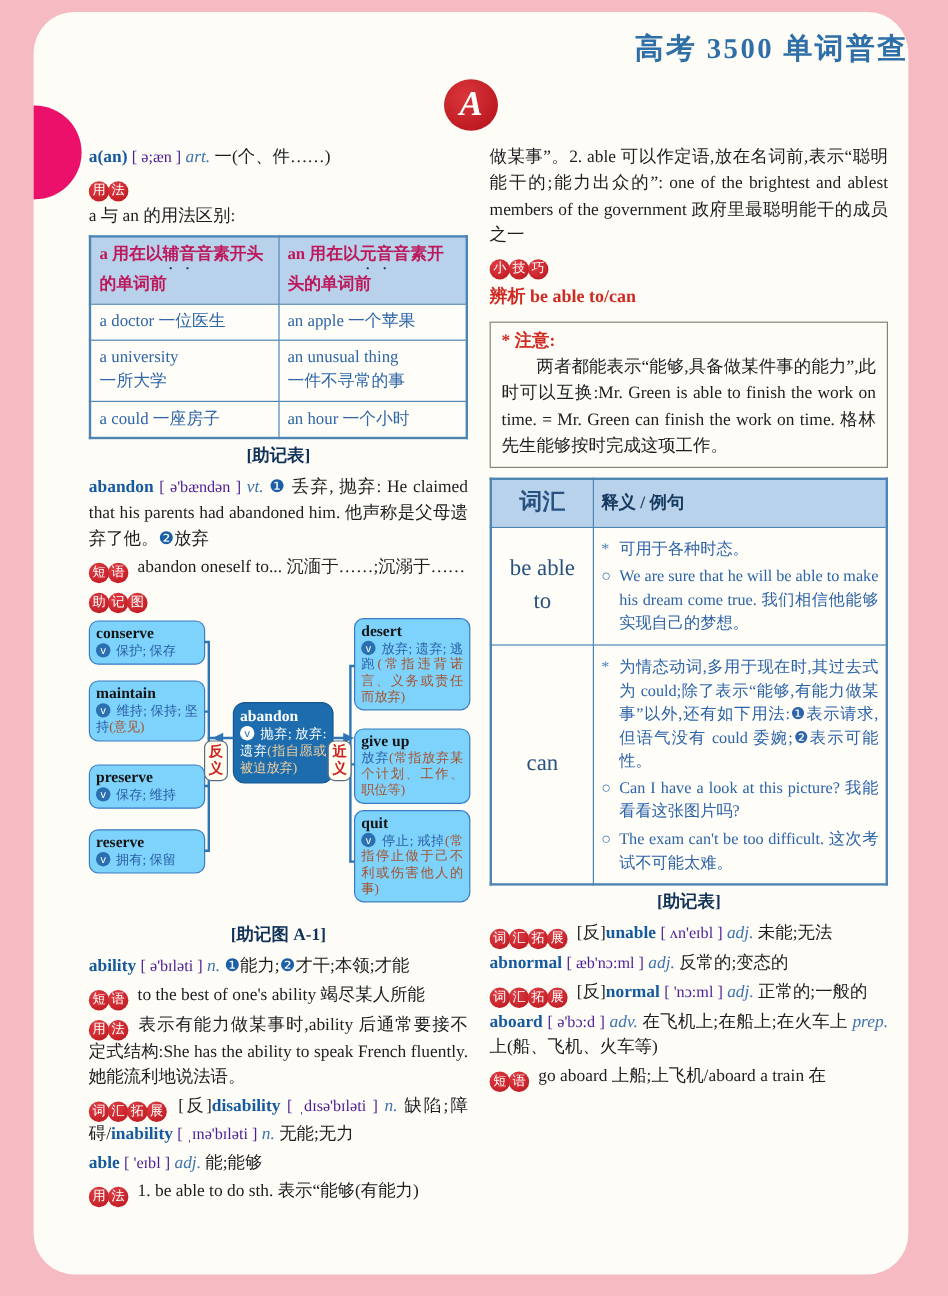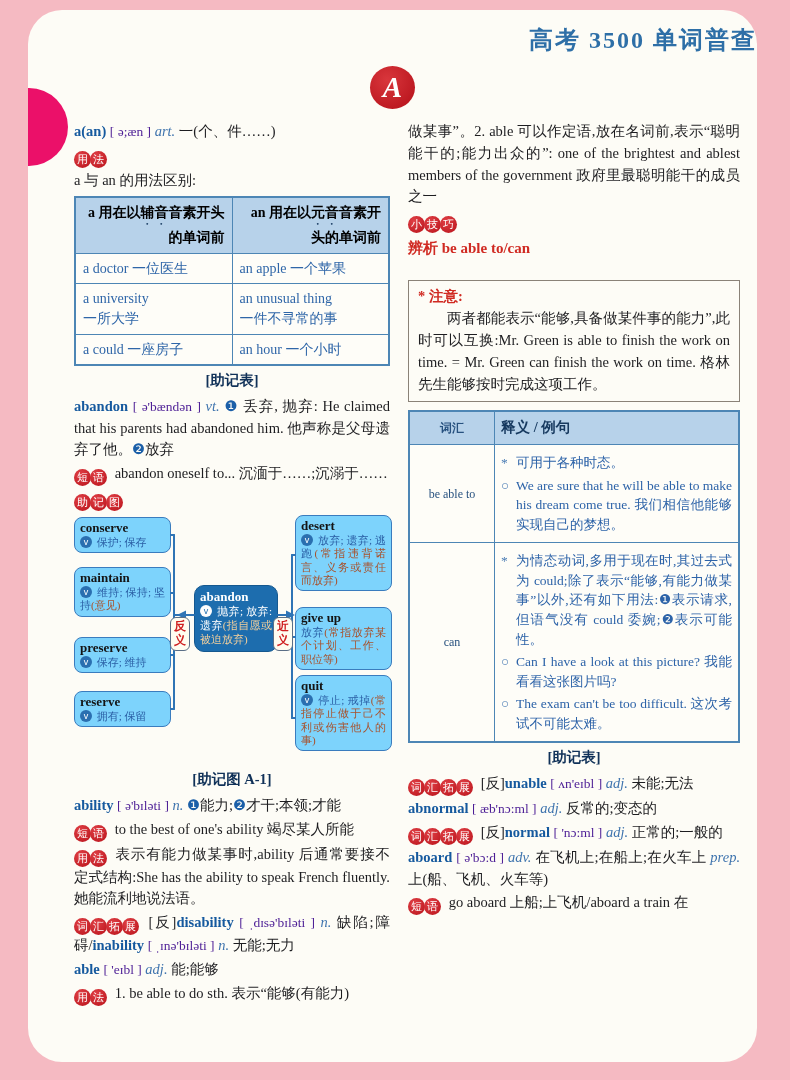--- a/index.html
+++ b/index.html
@@ -42,21 +42,21 @@
   .badge i{
     font-style:normal;width:17px;height:17px;border-radius:50%;
     background:radial-gradient(circle at 36% 30%,#e04046,#b8121a);
     color:#fff;font-size:11px;line-height:17px;text-align:center;
     margin-right:-1px;font-family:"Liberation Sans","DejaVu Sans",sans-serif;
   }
   
   .t1{border-collapse:collapse;width:100%;margin:4px 0 2px;background:#fefdf8;}
   .t1 th,.t1 td{border:1.6px solid #4d86b5;padding:5px 7px;vertical-align:middle;}
   .t1{border:2.4px solid #4d86b5;}
-  .t1 th{background:#b7d2ea;color:#000000;font-size:14px;text-align:right;line-height:1.45;}
+  .t1 th{background:#b7d2ea;color:#be185d;font-size:14px;text-align:left;line-height:1.45;}
   .t1 td{color:#2f66a8;font-size:14px;white-space:pre-line;line-height:1.4;}
   .emph{-webkit-text-emphasis:filled dot #16395f;text-emphasis:filled dot #16395f;
         -webkit-text-emphasis-position:under left;text-emphasis-position:under left;}
   .caption{text-align:center;color:#103158;font-weight:bold;font-size:14.5px;margin:4px 0;}
   
   .diagram{position:relative;width:318px;height:250px;margin:4px 0 0;}
   .dbox{
     position:absolute;width:97px;box-sizing:border-box;
     border:1.6px solid #3a7cbe;border-radius:8px;background:#7dd3fc;
     padding:2px 5px 3px;font-size:11px;line-height:1.22;color:#2a5fa5;
@@ -79,28 +79,28 @@
   .dtag{
     position:absolute;top:102px;width:16px;z-index:3;
     border:1.5px solid #5a6e86;border-radius:6px;background:#fffdf0;
     color:#cf2020;font-weight:bold;font-size:12px;line-height:1.15;
     padding:2px 1px;text-align:center;word-break:break-all;
   }
   .dtag.l{left:96px;} .dtag.r{left:199px;}
   .dsvg{position:absolute;left:0;top:0;z-index:1;}
   
   .tip-heading{text-align:left;color:#d02a22;font-weight:bold;font-size:15px;margin:4px 0;}
-  .notebox{border:1.2px solid #8a8278;padding:5px 9px 6px;margin:20px 0 8px;font-family:Liberation Serif, serif;}
+  .notebox{border:1.2px solid #8a8278;padding:5px 9px 6px;margin:8px 0 8px;font-family:Liberation Serif, serif;}
   .note-label{color:#d02a22;font-weight:bold;}
   .note-body{text-indent:2em;margin:1px 0 0;}
   
   .t2{border-collapse:collapse;width:100%;margin:2px 0;background:#fefdf8;border:2.4px solid #4d86b5;}
   .t2 th,.t2 td{border:1.6px solid #4d86b5;padding:5px 6px;}
   .t2 th{background:#b7d2ea;color:#16395f;font-size:14.5px;}
-  .t2 .term{width:72px;text-align:center;vertical-align:middle;color:#27517f;font-size:12px;}
+  .t2 .term{width:72px;text-align:center;vertical-align:middle;color:#27517f;font-size:19px;}
   .t2 .items{color:#2d63a8;font-size:13.5px;line-height:1.45;}
   .item{display:flex;gap:5px;margin:3px 0;}
   .item .mk{flex:0 0 10px;color:#4a7cb4;}
   .item .tx{flex:1;text-align:justify;}
   
   .footer{position:absolute;left:0;right:0;bottom:8px;text-align:center;}
   .pagenum{
     width:35px;height:35px;border-radius:50%;background:#1d62a8;margin:0 auto 3px;
     color:#fff;font-size:16px;font-weight:bold;line-height:35px;text-align:center;
   }

